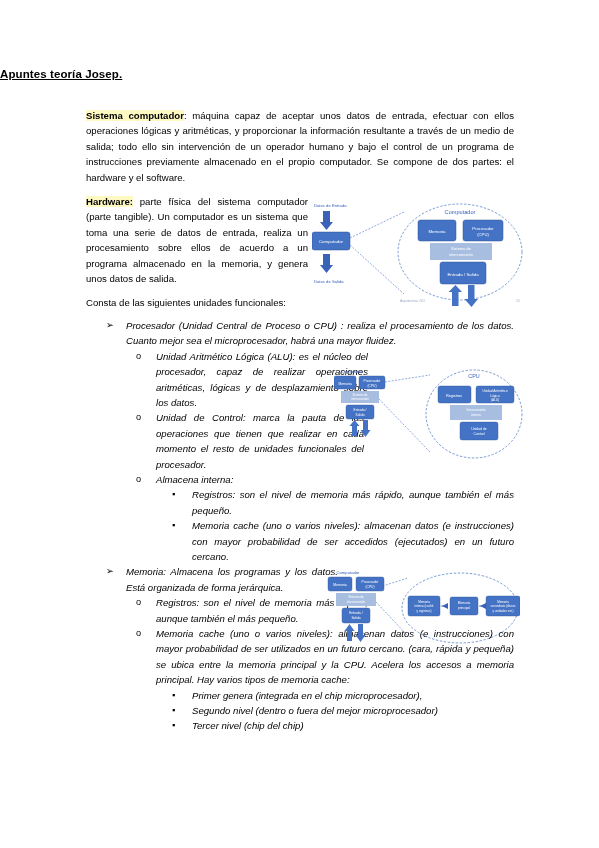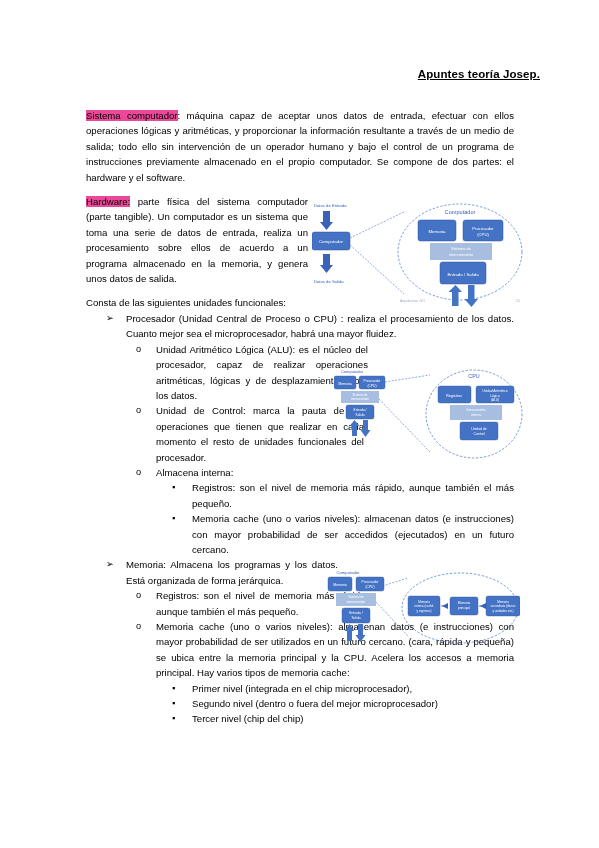--- a/index.html
+++ b/index.html
@@ -16,43 +16,43 @@
   .page {
     position: absolute;
     left: 0; top: 0;
     width: 599px; height: 848px;
     background: #fff;
   }
   .doc-title {
     position: absolute;
     left: 0; top: 68px;
     width: 540px;
-    text-align: right;
+    text-align: left;
     font-size: 11.5px;
     font-weight: bold;
     letter-spacing: 0.1px;
   }
   .doc-title span {
     text-decoration: underline;
   }
   .body-col {
     position: absolute;
     left: 86px; top: 108px;
     width: 428px;
   }
   p.para {
     margin: 0 0 9px 0;
     font-size: 9.6px;
     line-height: 15.4px;
     text-align: justify;
     text-justify: inter-word;
   }
   .hl {
-    background: #ec4899;
-    font-weight: normal;
+    background: #fef9c3;
+    font-weight: bold;
   }
   .narrow {
     width: 222px;
     text-align: justify;
   }
   
   ul.lvl {
     list-style: none;
     margin: 0; padding: 0;
   }
@@ -64,21 +64,21 @@
     margin-bottom: 0px;
   }
   li.item > .mk {
     position: absolute;
     left: 0; top: 0;
     width: 16px;
     text-align: left;
     font-size: 9.2px;
     line-height: 15.4px;
   }
-  li.item > .tx { display: block; }
+  li.item > .tx { display: block; font-style: italic; }
 
   .l1 { padding-left: 20px; margin-left: 20px; }
   .l2 { padding-left: 20px; margin-left: 50px; }
   .l3 { padding-left: 20px; margin-left: 86px; }
 
   .mk-arrow { font-size: 8.6px; }
   .mk-sq { font-size: 7px; line-height: 17px; }
 
   .wrap-narrow { width: 212px; }
   .wrap-mid    { width: 208px; }
@@ -101,21 +101,21 @@
   <div class="body-col">
 
     <p class="para">
       <span class="hl">Sistema computador</span><span>: máquina capaz de aceptar unos datos de entrada, efectuar con ellos operaciones lógicas y aritméticas, y proporcionar la información resultante a través de un medio de salida; todo ello sin intervención de un operador humano y bajo el control de un programa de instrucciones previamente almacenado en el propio computador. Se compone de dos partes: el hardware y el software.</span>
     </p>
 
     <p class="para narrow" style="">
       <span class="hl">Hardware:</span><span> parte física del sistema computador (parte tangible). Un computador es un sistema que toma una serie de datos de entrada, realiza un procesamiento sobre ellos de acuerdo a un programa almacenado en la memoria, y genera unos datos de salida.</span>
     </p>
 
-    <p class="para" style="margin-bottom:0;">
+    <p class="para" style="margin-bottom:7px;">
       <span>Consta de las siguientes unidades funcionales:</span>
     </p>
 
     <ul class="lvl">
 
       <li class="item l1">
         <span class="mk mk-arrow">➢</span>
         <span class="tx">Procesador (Unidad Central de Proceso o CPU) : realiza el procesamiento de los datos. Cuanto mejor sea el microprocesador, habrá una mayor fluidez.</span>
       </li>
 
@@ -154,21 +154,21 @@
         <span class="tx">Registros: son el nivel de memoria más rápido, aunque también el más pequeño.</span>
       </li>
 
       <li class="item l2">
         <span class="mk">o</span>
         <span class="tx">Memoria cache (uno o varios niveles): almacenan datos (e instrucciones) con mayor probabilidad de ser utilizados en un futuro cercano. (cara, rápida y pequeña) se ubica entre la memoria principal y la CPU. Acelera los accesos a memoria principal. Hay varios tipos de memoria cache:</span>
       </li>
 
       <li class="item l3">
         <span class="mk mk-sq">▪</span>
-        <span class="tx">Primer nivel (integrada en el chip microprocesador),</span>
+        <span class="tx">Primer genera (integrada en el chip microprocesador),</span>
       </li>
 
       <li class="item l3">
         <span class="mk mk-sq">▪</span>
         <span class="tx">Segundo nivel (dentro o fuera del mejor microprocesador)</span>
       </li>
 
       <li class="item l3">
         <span class="mk mk-sq">▪</span>
         <span class="tx">Tercer nivel (chip del chip)</span>

